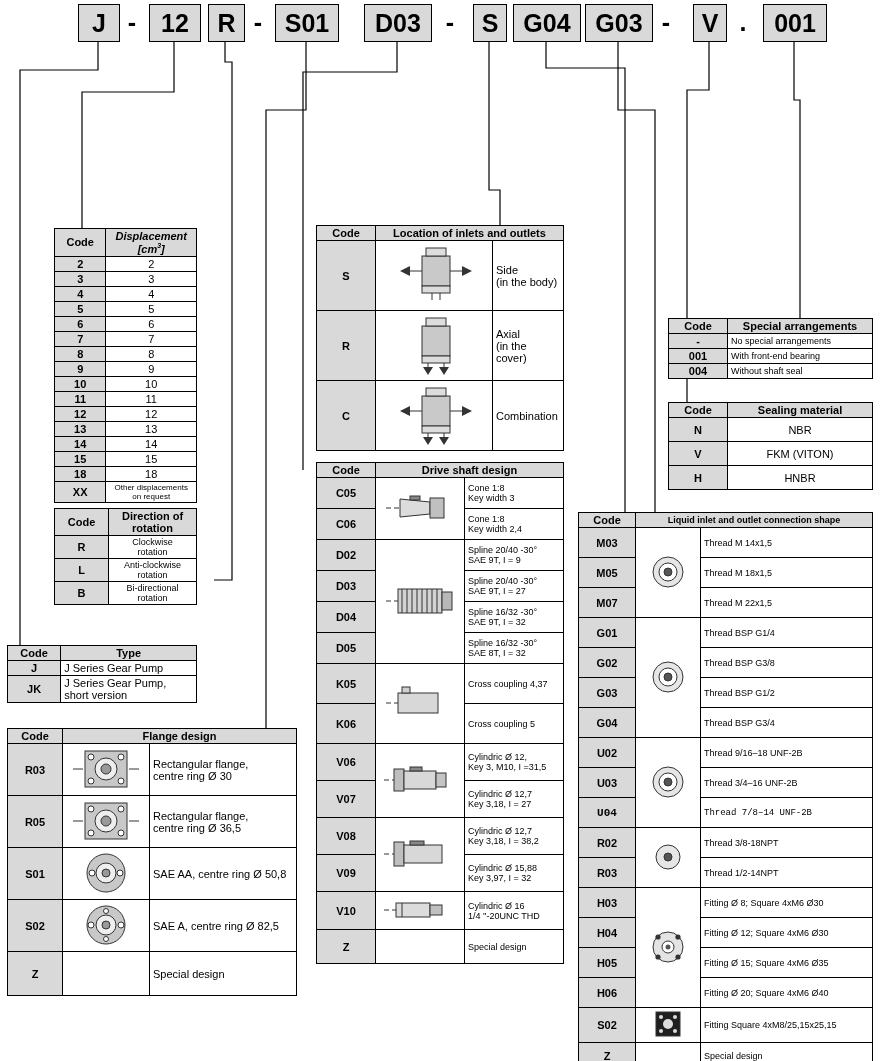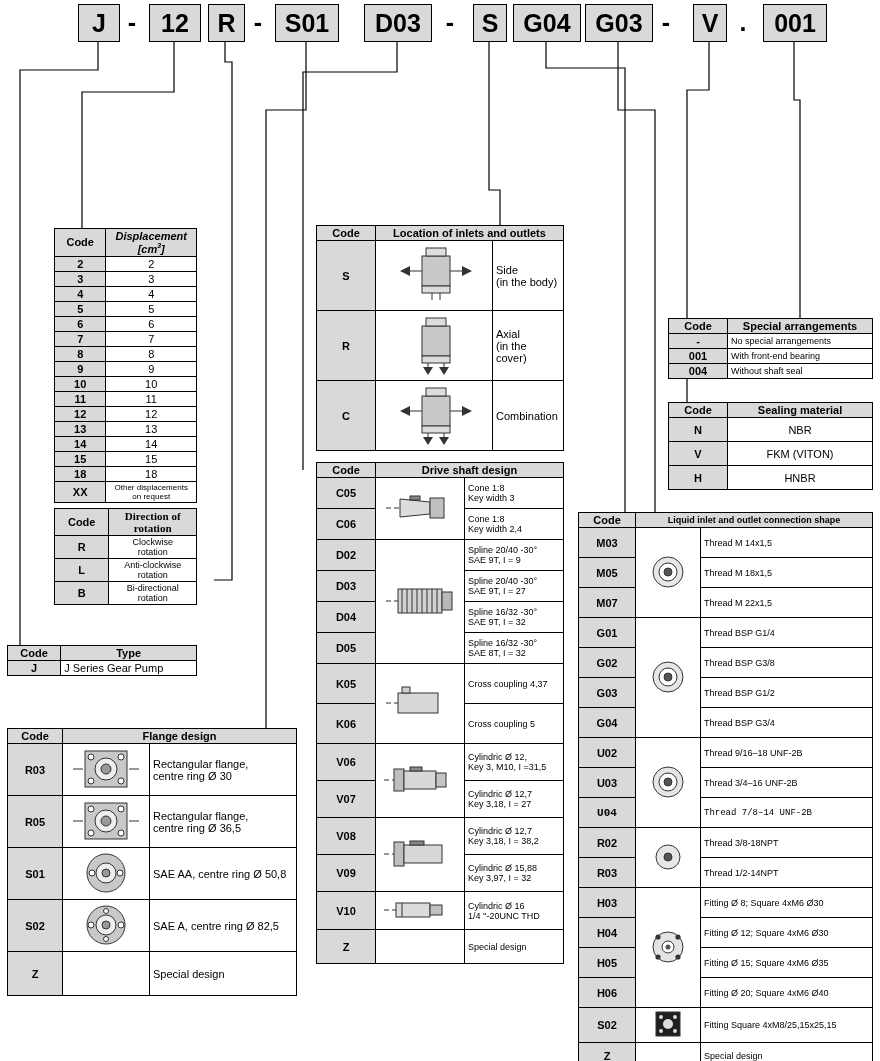--- a/index.html
+++ b/index.html
@@ -151,21 +151,21 @@
         </tr>
   </tbody>
     </table>
 </div>
 
 <div class="box" style="left:54px;top:508px;">
   <table class="tbl" style="width:143px;">
     <tbody>
         <tr>
       <td class="hdr" style="width:52px;">Code</td>
-      <td class="hdr" style="width:89px;font-family:Liberation Serif, serif;">
+      <td class="hdr" style="width:89px;">
         <span>Direction of</span><br>
         <span>rotation</span>
       </td>
     </tr>
     <tr>
           <td class="codecell">R</td>
         <td class="ctr small"><span>Clockwise</span><br><span>rotation</span></td>
         </tr>
     <tr>
           <td class="codecell">L</td>
@@ -182,20 +182,24 @@
 <div class="box" style="left:7px;top:645px;">
   <table class="tbl" style="width:190px;">
     <tbody>
         <tr>
       <td class="hdr" style="width:48px;">Code</td>
       <td class="hdr" style="width:138px;">Type</td>
     </tr>
     <tr>
           <td class="codecell">J</td>
         <td><span>J Series Gear Pump</span></td>
+        </tr>
+    <tr>
+          <td class="codecell">JK</td>
+        <td><span>J Series Gear Pump,</span><br><span>short version</span></td>
         </tr>
   </tbody>
     </table>
 </div>
 
 <div class="box" style="left:7px;top:728px;">
   <table class="tbl" style="width:290px;">
     <tbody>
         <tr>
       <td class="hdr" style="width:48px;">Code</td>

